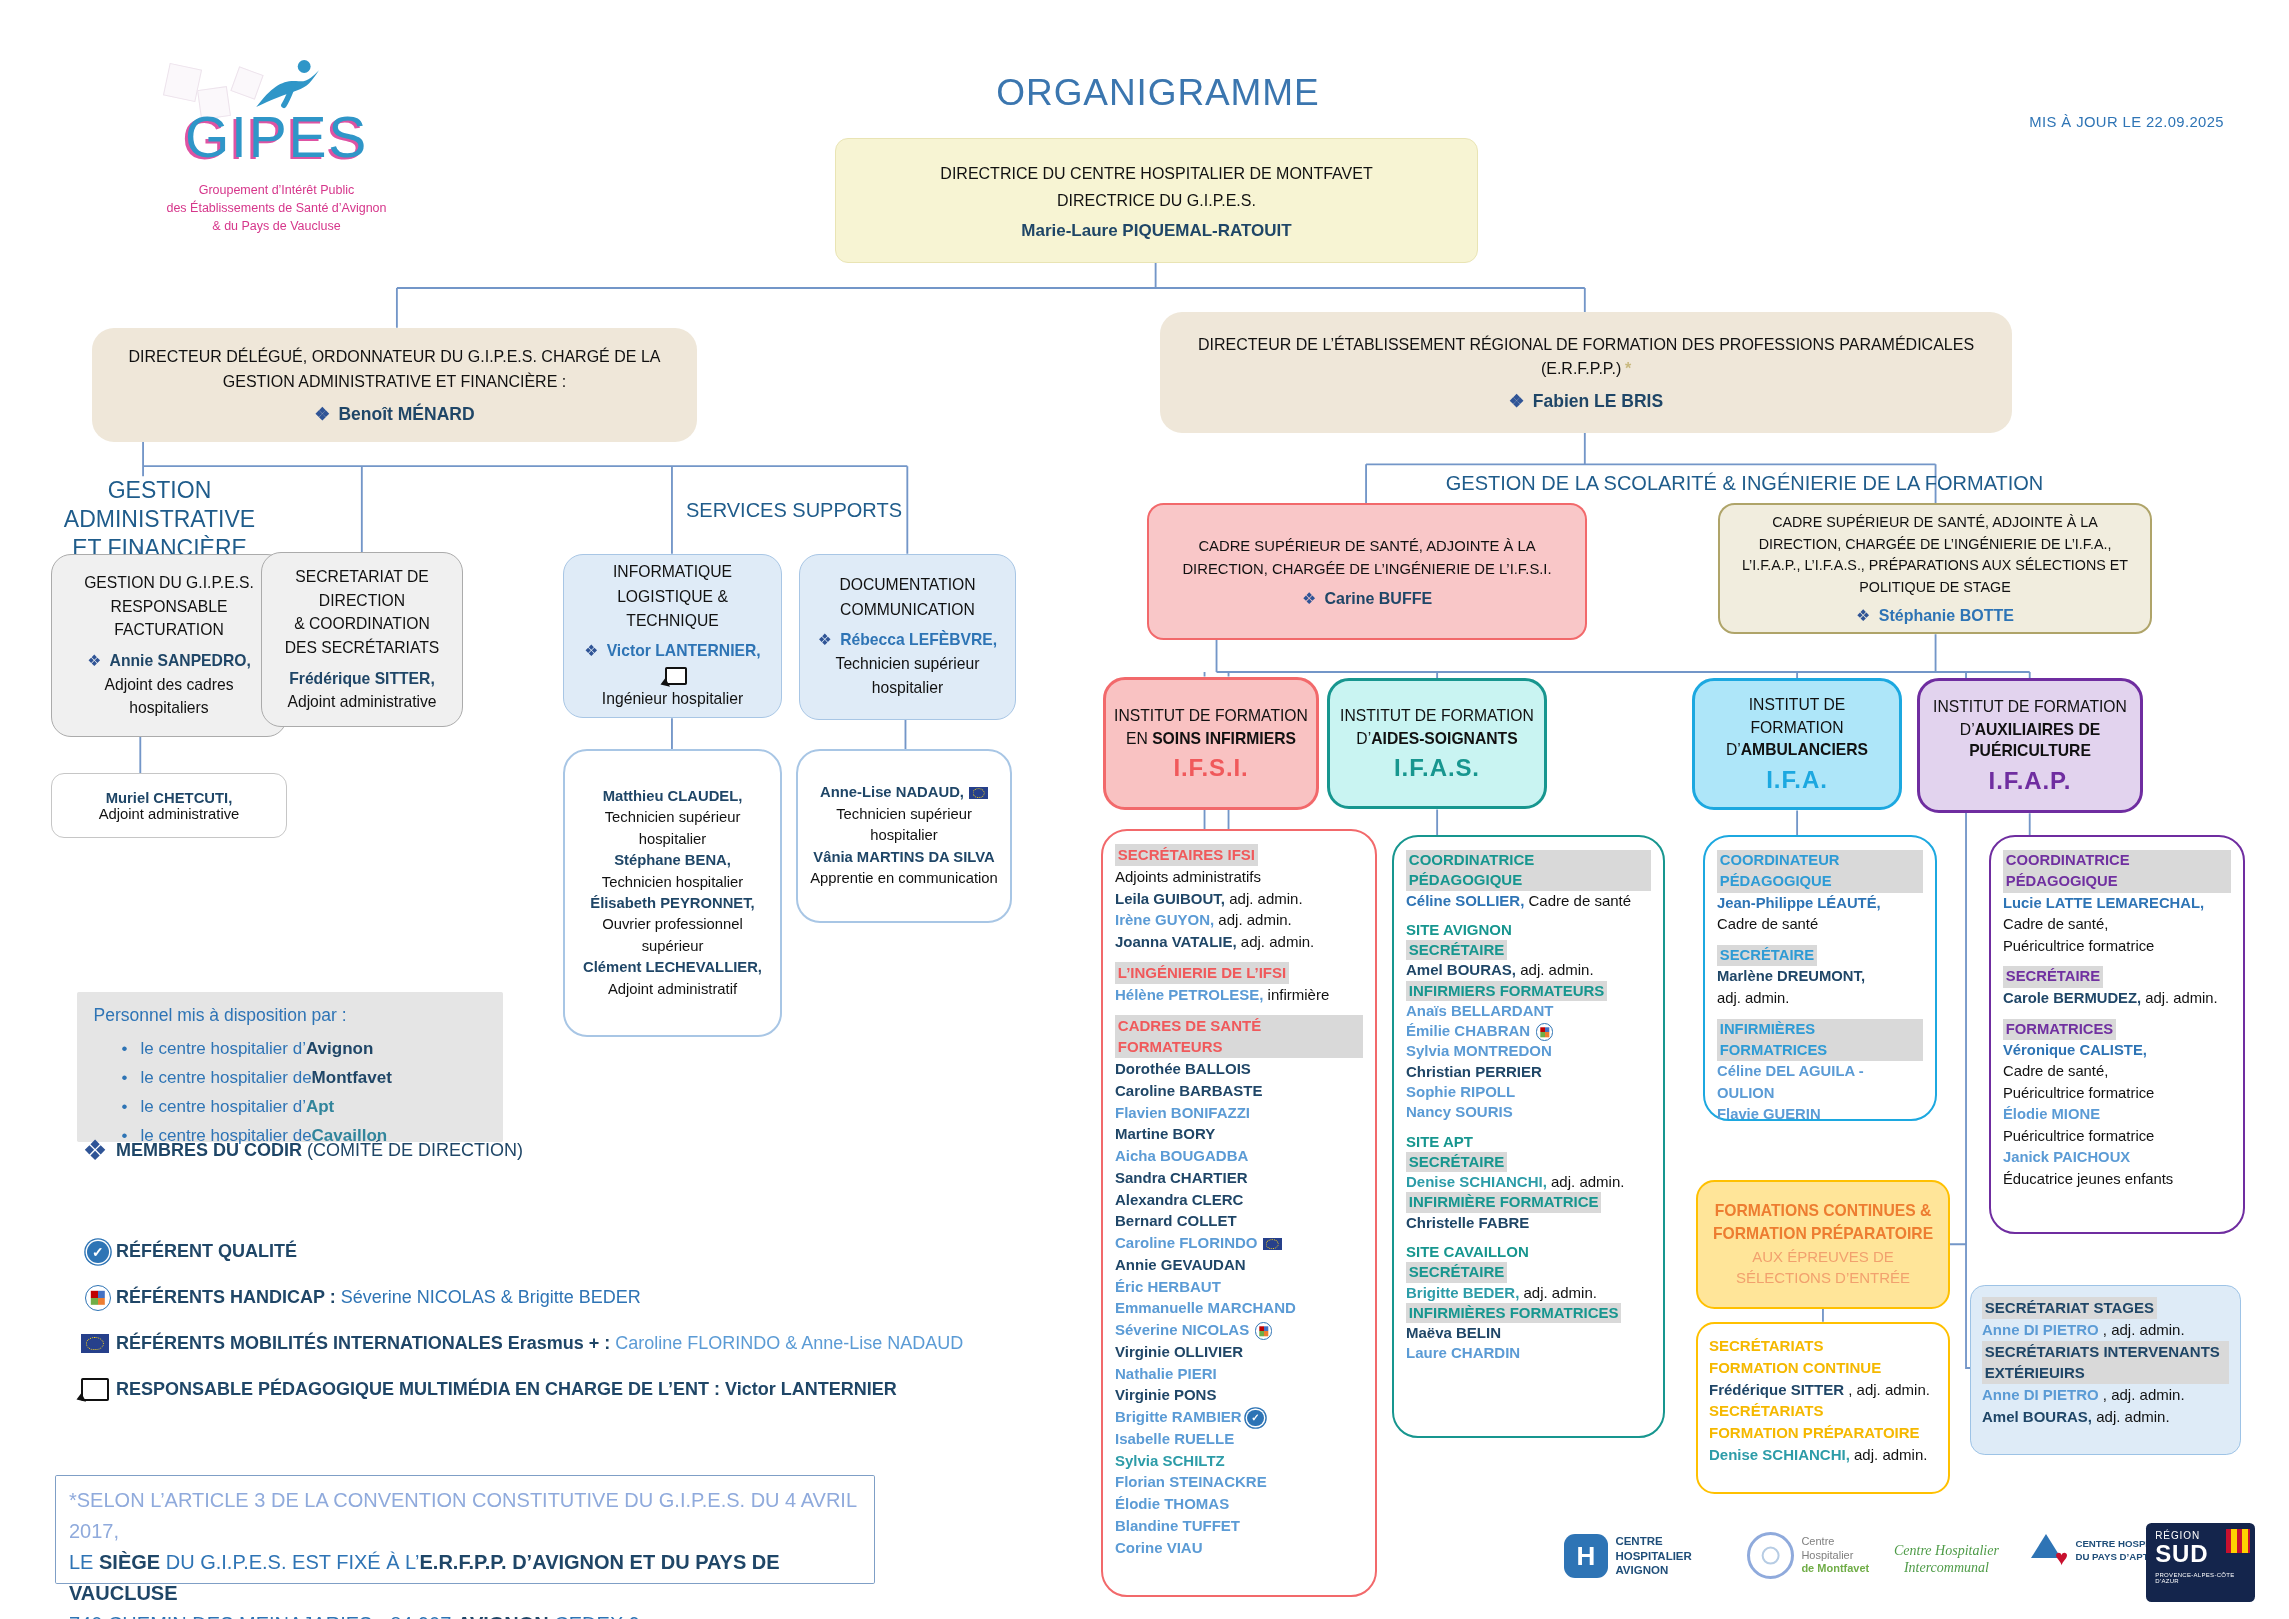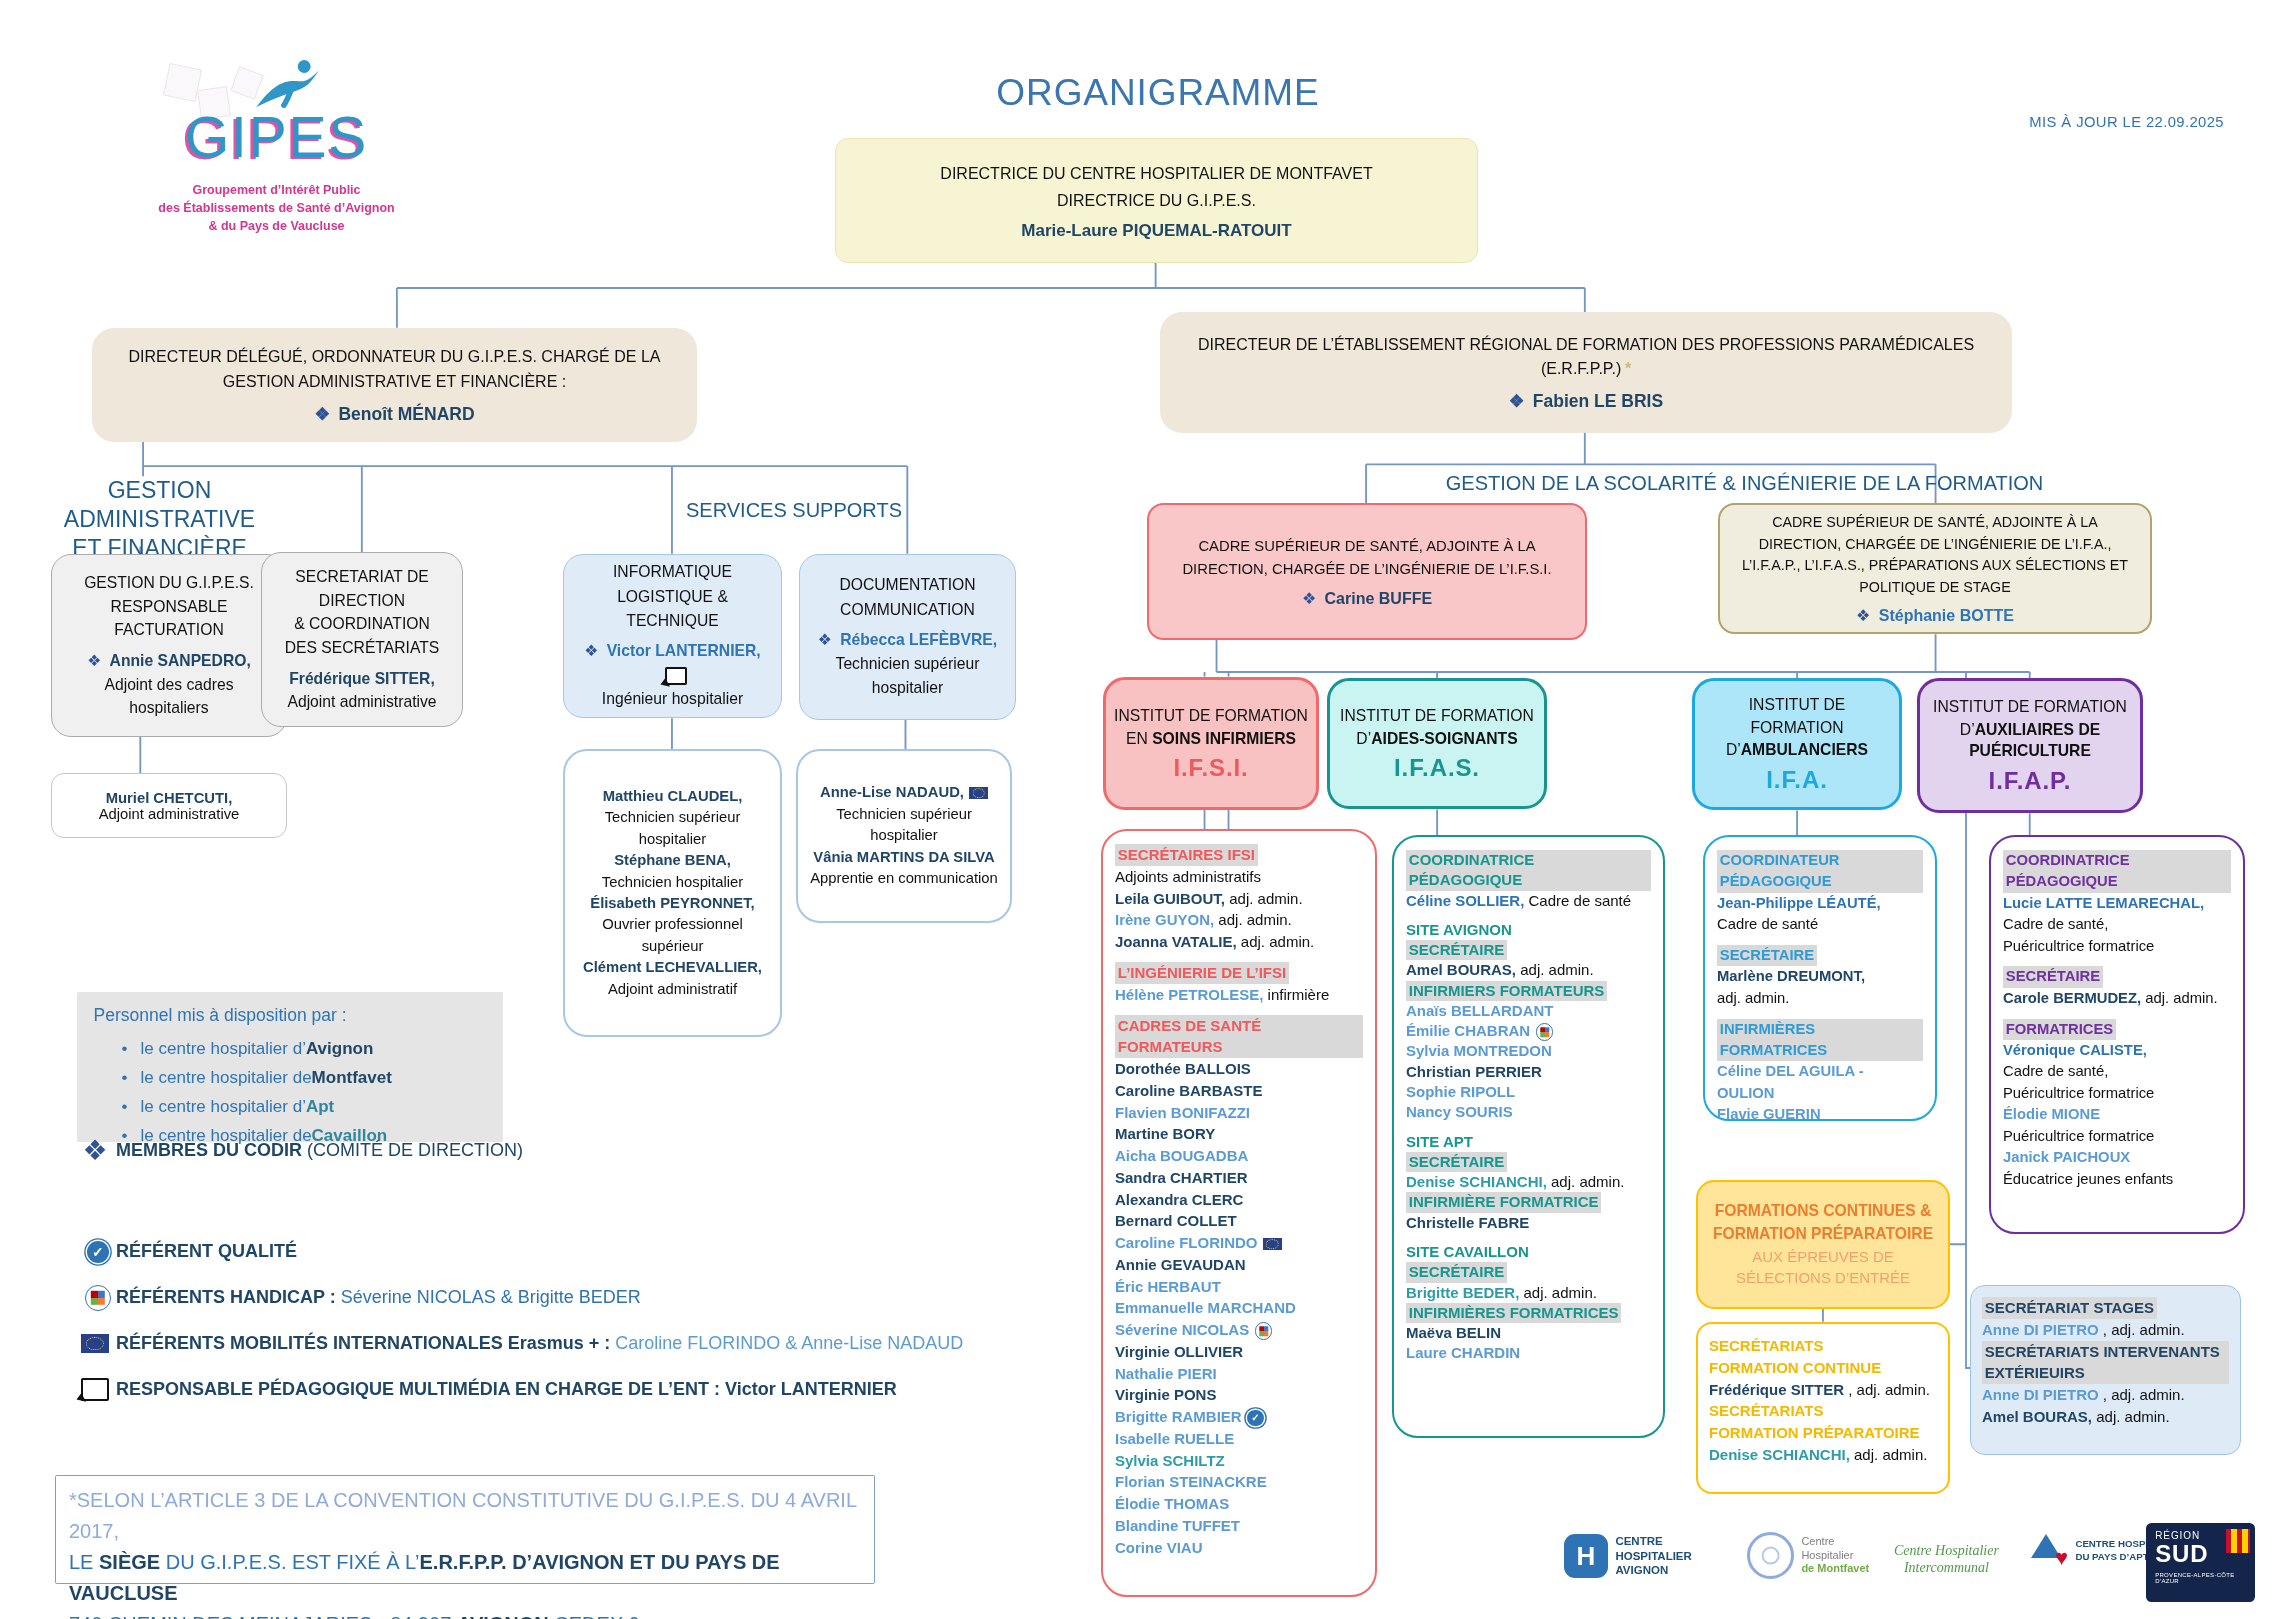--- a/index.html
+++ b/index.html
@@ -182,21 +182,21 @@
   <div class="abs" style="left:138px;top:57px;width:277px;height:203px;">
     <span class="puzzle" style="left:28px;top:9.2px;width:31px;height:31px;transform:rotate(12deg);"></span>
     <span class="puzzle" style="left:61px;top:31px;width:28px;height:28px;transform:rotate(-8deg);"></span>
     <span class="puzzle" style="left:96px;top:13px;width:24px;height:24px;transform:rotate(20deg);"></span>
     <svg class="abs" style="left:109px;top:0px;" width="83" height="54" viewBox="0 0 90 58">
       <circle cx="62" cy="10" r="7" fill="#2F96C8"></circle>
       <path d="M10 54 C28 30 40 24 56 26 C66 27 72 20 78 14 C70 26 66 32 54 36 C40 41 26 46 10 54 Z" fill="#2F96C8"></path>
       <path d="M50 30 C46 40 44 46 40 52" stroke="#2F96C8" stroke-width="6" fill="none" stroke-linecap="round"></path>
     </svg>
     <div class="abs gipes-word" style="left:0;top:52px;width:277px;text-align:center;">GIPES</div>
-    <div class="abs gipes-sub" style="left:-37px;top:118px;width:351px;font-weight:bold;">
+    <div class="abs gipes-sub" style="left:-37px;top:118px;width:351px;">
       <div>Groupement d’Intérêt Public</div>
       <div>des Établissements de Santé d’Avignon</div>
       <div>&amp; du Pays de Vaucluse</div>
     </div>
   </div>
 
   <div class="abs page-title" style="left:872px;top:72px;width:572px;">ORGANIGRAMME</div>
   <div class="abs updated" style="left:1910px;top:114px;width:314px;">MIS À JOUR LE 22.09.2025</div>
 
   <div class="box root-box bx-center" style="left:835px;top:138px;width:643px;height:125px;">
@@ -417,21 +417,21 @@
       </div>
   </div>
 
   <div class="box yellow1 bx-center" style="left:1696px;top:1180px;width:254px;height:129px;">
     <div class="o1">FORMATIONS CONTINUES &amp;</div>
     <div class="o1">FORMATION PRÉPARATOIRE</div>
     <div class="o2">AUX ÉPREUVES DE</div>
     <div class="o2">SÉLECTIONS D’ENTRÉE</div>
   </div>
 
-  <div class="box yellow2 gold" style="left:1696px;top:1322px;width:254px;height:172px;border-radius:16px;">
+  <div class="box yellow2 gold" style="left:1696px;top:1322px;width:254px;height:172px;">
     <div class="rows">
         <div class="srow site">SECRÉTARIATS</div>
         <div class="srow site">FORMATION CONTINUE</div>
         <div class="srow"><span class="nm tone-navy">Frédérique SITTER</span><span class="rl"> , adj. admin.</span></div>
         <div class="srow site">SECRÉTARIATS</div>
         <div class="srow site">FORMATION PRÉPARATOIRE</div>
         <div class="srow"><span class="nm tone-teal">Denise SCHIANCHI,</span><span class="rl"> adj. admin.</span></div>
       </div>
   </div>
 

